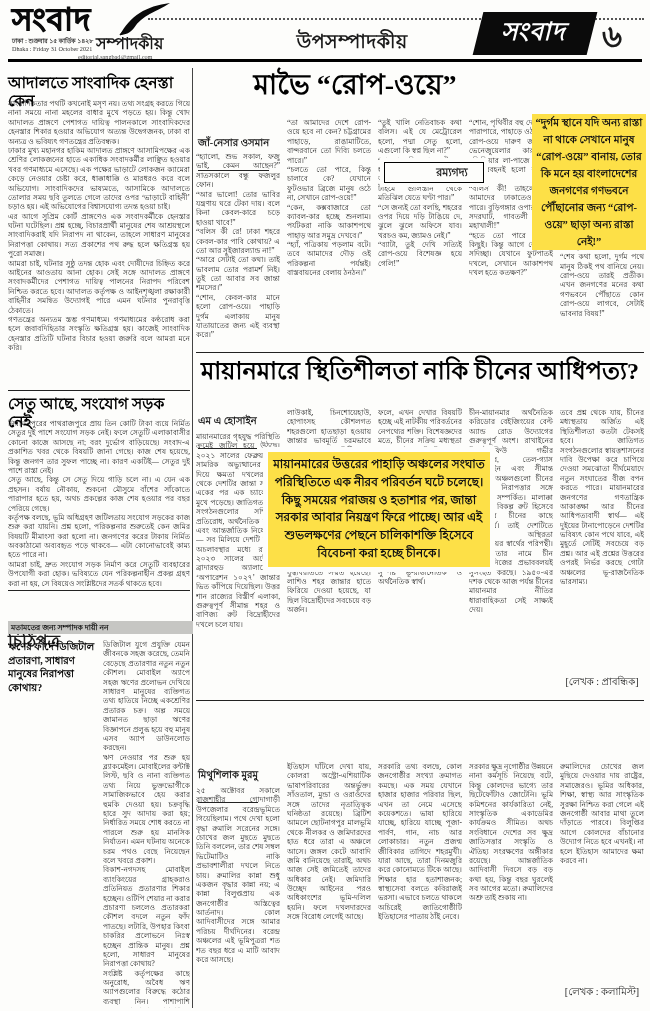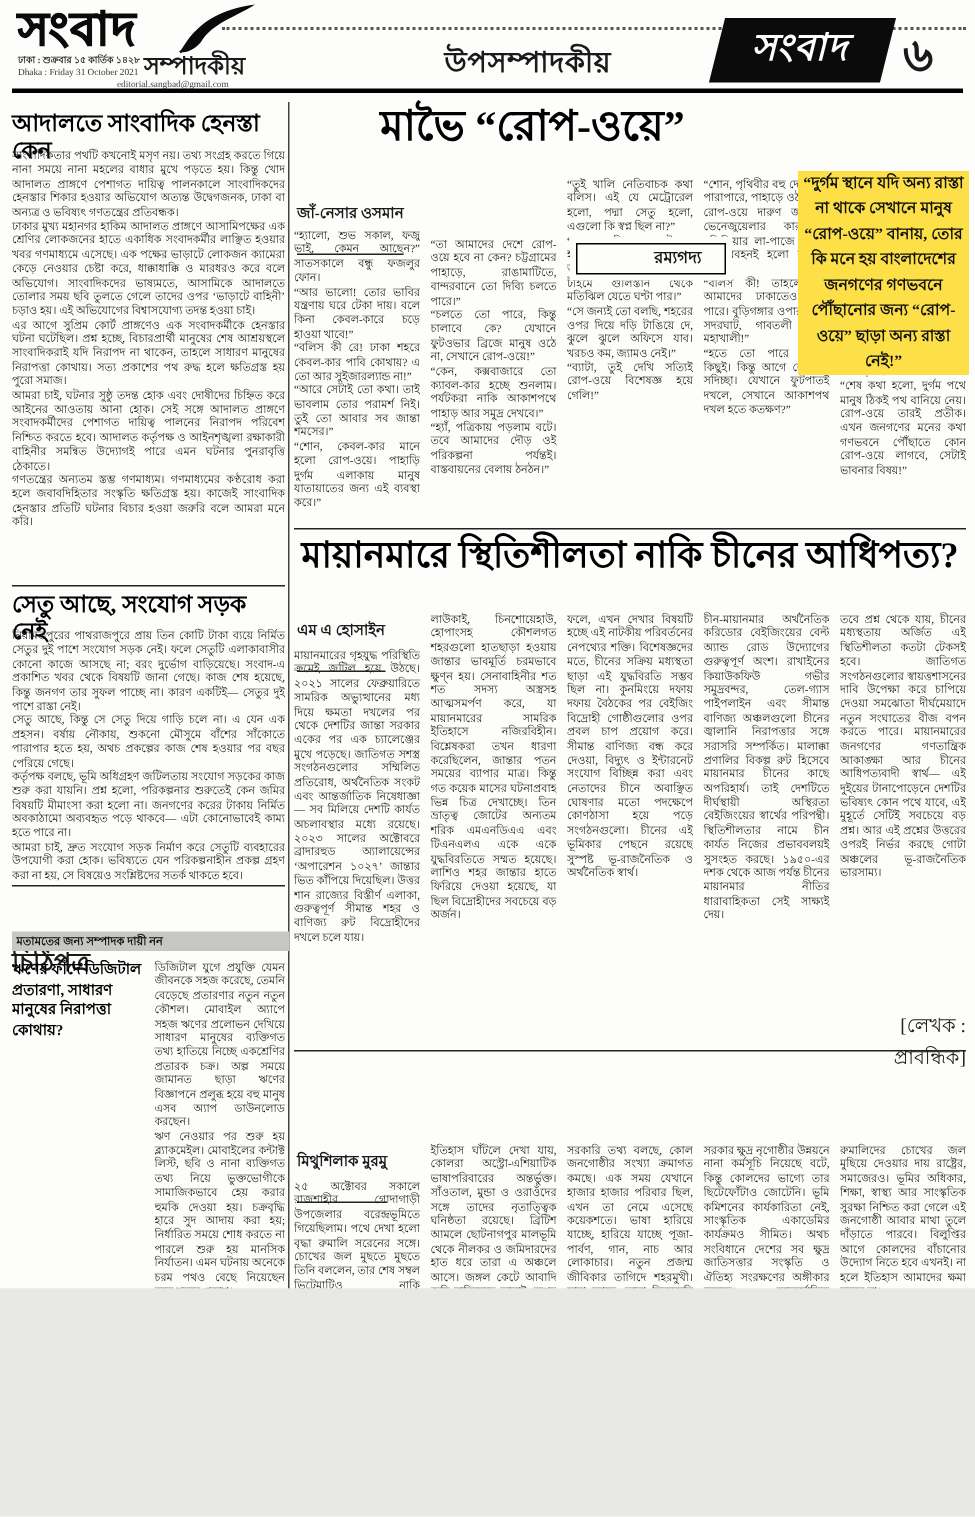--- a/index.html
+++ b/index.html
@@ -1,16 +1,16 @@
 <!DOCTYPE html>
 <html><head>
 <meta charset="utf-8">
 <style>
   html,body{margin:0;padding:0;background:#e8e8e4;}
-  .page{position:relative;width:650px;height:859px;background:#fdfdfb;overflow:hidden;
+  .page{position:relative;width:650px;height:1011px;background:#fdfdfb;overflow:hidden;
         font-family:"Liberation Serif","DejaVu Serif",serif;color:#1a1a1a;}
   .abs{position:absolute;}
   
   .logo-main{font-size:31px;font-weight:bold;letter-spacing:1px;color:#0a0a0a;
              -webkit-text-stroke:0.8px #0a0a0a;line-height:1;}
   .tiny{font-size:6.2px;line-height:1.25;color:#333;}
   .section-label{font-size:16px;font-weight:bold;border-bottom:1px solid #222;padding:0 4px 2px 4px;}
   .email{font-size:6.2px;color:#444;}
   .dotted{border-top:2px dotted #555;height:0;}
   .oped-title{font-size:19px;font-weight:bold;text-align:center;letter-spacing:0.5px;}
@@ -28,21 +28,21 @@
   .headline-xl{font-weight:bold;text-align:center;color:#000;line-height:1.1;font-family:Liberation Serif, serif;}
   .author{font-size:10px;font-weight:bold;border-bottom:1px solid #222;display:inline-block;
           padding-bottom:18px;}
   .pull-quote{font-weight:bold;text-align:center;color:#111;background:#fde047;}
   .tag-box{border:1.5px solid #000;background:#fdfdfb;font-size:11px;font-weight:bold;
            text-align:center;box-shadow:0 0 0 4px #fdfdfb;padding-left:36px;}
   .letters-title{font-size:17px;font-weight:bold;margin-top:32px;}
   .disclaimer{background:#c6c6c3;font-size:7.6px;font-weight:bold;line-height:13px;padding-left:3px;color:#111;}
   .letters-flow{column-count:2;column-gap:8px;}
   .letter-headline{font-size:10px;font-weight:bold;line-height:1.35;margin-bottom:4px;color:#000;}
-  .credit{font-size:13px;text-align:right;color:#222;}
+  .credit{font-size:10px;text-align:center;color:#222;}
 </style>
 </head>
 <body>
 
 <div class="page">
 
   <div class="abs dotted" style="left:148px;top:18px;width:496px;"></div>
 
   <div class="abs logo-main" style="left:12px;top:4px;">সংবাদ</div>
 
@@ -102,21 +102,21 @@
   <div class="abs headline-xl" style="left:205px;top:70px;width:300px;font-size:28px;">মাভৈ “রোপ-ওয়ে”</div>
   <div class="abs" style="left:198px;top:132px;">
     <span class="author">জাঁ-নেসার ওসমান</span>
   </div>
 
   <div class="abs body-text col" style="left:196px;top:152px;height:198px;">“হ্যালো, শুভ সকাল, ফজু ভাই, কেমন আছেন?” সাতসকালে বন্ধু ফজলুর ফোন।
 “আর ভালো! তোর ভাবির যন্ত্রণায় ঘরে টেকা দায়। বলে কিনা কেবল-কারে চড়ে হাওয়া খাবে!”
 “বলিস কী রে! ঢাকা শহরে কেবল-কার পাবি কোথায়? এ তো আর সুইজারল্যান্ড না!”
 “আরে সেটাই তো কথা। তাই ভাবলাম তোর পরামর্শ নিই। তুই তো আবার সব জান্তা শমসের।”
 “শোন, কেবল-কার মানে হলো রোপ-ওয়ে। পাহাড়ি দুর্গম এলাকায় মানুষ যাতায়াতের জন্য এই ব্যবস্থা করে।”</div>
-  <div class="abs body-text col" style="left:287px;top:118px;height:232px;margin-top:40px;">“তা আমাদের দেশে রোপ-ওয়ে হবে না কেন? চট্টগ্রামের পাহাড়ে, রাঙামাটিতে, বান্দরবানে তো দিব্যি চলতে পারে।”
+  <div class="abs body-text col" style="left:287px;top:118px;height:232px;">“তা আমাদের দেশে রোপ-ওয়ে হবে না কেন? চট্টগ্রামের পাহাড়ে, রাঙামাটিতে, বান্দরবানে তো দিব্যি চলতে পারে।”
 “চলতে তো পারে, কিন্তু চালাবে কে? যেখানে ফুটওভার ব্রিজে মানুষ ওঠে না, সেখানে রোপ-ওয়ে!”
 “কেন, কক্সবাজারে তো ক্যাবল-কার হচ্ছে শুনলাম। পর্যটকরা নাকি আকাশপথে পাহাড় আর সমুদ্র দেখবে।”
 “হ্যাঁ, পত্রিকায় পড়লাম বটে। তবে আমাদের দৌড় ওই পরিকল্পনা পর্যন্তই। বাস্তবায়নের বেলায় ঠনঠন।”</div>
   <div class="abs body-text col" style="left:378px;top:118px;height:232px;">“তুই খালি নেতিবাচক কথা বলিস। এই যে মেট্রোরেল হলো, পদ্মা সেতু হলো, এগুলো কি স্বপ্ন ছিল না?”
 “মানলাম। কিন্তু যানজটের যে হাল, তাতে মনে হয় আকাশপথই ভরসা। অফিস টাইমে গুলিস্তান থেকে মতিঝিল যেতে ঘণ্টা পার।”
 “সে জন্যই তো বলছি, শহরের ওপর দিয়ে দড়ি টাঙিয়ে দে, ঝুলে ঝুলে অফিসে যাব। খরচও কম, জ্যামও নেই।”
 “ব্যাটা, তুই দেখি সত্যিই রোপ-ওয়ে বিশেষজ্ঞ হয়ে গেলি!”</div>
   <div class="abs body-text col" style="left:469px;top:118px;height:232px;">“শোন, পৃথিবীর বহু দেশে নদী পারাপারে, পাহাড়ে ওঠানামায় রোপ-ওয়ে দারুণ জনপ্রিয়। ভেনেজুয়েলার কারাকাসে, বলিভিয়ার লা-পাজে শহরের গণপরিবহনই হলো ক্যাবল-কার।”
 “বলিস কী! তাহলে তো আমাদের ঢাকাতেও হতে পারে। বুড়িগঙ্গার ওপার থেকে সদরঘাট, গাবতলী থেকে মহাখালী!”
 “হতে তো পারে অনেক কিছুই। কিন্তু আগে তো চাই সদিচ্ছা। যেখানে ফুটপাতই দখলে, সেখানে আকাশপথ দখল হতে কতক্ষণ?”</div>
@@ -133,20 +133,21 @@
   <div class="abs" style="left:198px;top:410px;">
     <span class="author">এম এ হোসাইন</span>
   </div>
 
   <div class="abs body-text col" style="left:196px;top:432px;height:250px;">মায়ানমারের গৃহযুদ্ধ পরিস্থিতি ক্রমেই জটিল হয়ে উঠছে। ২০২১ সালের ফেব্রুয়ারিতে সামরিক অভ্যুত্থানের মধ্য দিয়ে ক্ষমতা দখলের পর থেকে দেশটির জান্তা সরকার একের পর এক চ্যালেঞ্জের মুখে পড়েছে। জাতিগত সশস্ত্র সংগঠনগুলোর সম্মিলিত প্রতিরোধ, অর্থনৈতিক সংকট এবং আন্তর্জাতিক নিষেধাজ্ঞা— সব মিলিয়ে দেশটি কার্যত অচলাবস্থার মধ্যে রয়েছে। ২০২৩ সালের অক্টোবরে ব্রাদারহুড অ্যালায়েন্সের ‘অপারেশন ১০২৭’ জান্তার ভিত কাঁপিয়ে দিয়েছিল। উত্তর শান রাজ্যের বিস্তীর্ণ এলাকা, গুরুত্বপূর্ণ সীমান্ত শহর ও বাণিজ্য রুট বিদ্রোহীদের দখলে চলে যায়।</div>
   <div class="abs body-text col" style="left:287px;top:408px;height:274px;">লাউকাই, চিনশোয়েহাউ, হোপাংসহ কৌশলগত শহরগুলো হাতছাড়া হওয়ায় জান্তার ভাবমূর্তি চরমভাবে ক্ষুণ্ন হয়। সেনাবাহিনীর শত শত সদস্য অস্ত্রসহ আত্মসমর্পণ করে, যা মায়ানমারের সামরিক ইতিহাসে নজিরবিহীন। বিশ্লেষকরা তখন ধারণা করেছিলেন, জান্তার পতন সময়ের ব্যাপার মাত্র। কিন্তু গত কয়েক মাসের ঘটনাপ্রবাহ ভিন্ন চিত্র দেখাচ্ছে। তিন ভ্রাতৃত্ব জোটের অন্যতম শরিক এমএনডিএএ এবং টিএনএলএ একে একে যুদ্ধবিরতিতে সম্মত হয়েছে। লাশিও শহর জান্তার হাতে ফিরিয়ে দেওয়া হয়েছে, যা ছিল বিদ্রোহীদের সবচেয়ে বড় অর্জন।</div>
   <div class="abs body-text col" style="left:378px;top:408px;height:274px;">ফলে, এখন দেখার বিষয়টি হচ্ছে এই নাটকীয় পরিবর্তনের নেপথ্যের শক্তি। বিশেষজ্ঞদের মতে, চীনের সক্রিয় মধ্যস্থতা ছাড়া এই যুদ্ধবিরতি সম্ভব ছিল না। কুনমিংয়ে দফায় দফায় বৈঠকের পর বেইজিং বিদ্রোহী গোষ্ঠীগুলোর ওপর প্রবল চাপ প্রয়োগ করে। সীমান্ত বাণিজ্য বন্ধ করে দেওয়া, বিদ্যুৎ ও ইন্টারনেট সংযোগ বিচ্ছিন্ন করা এবং নেতাদের চীনে অবাঞ্ছিত ঘোষণার মতো পদক্ষেপে কোণঠাসা হয়ে পড়ে সংগঠনগুলো। চীনের এই ভূমিকার পেছনে রয়েছে সুস্পষ্ট ভূ-রাজনৈতিক ও অর্থনৈতিক স্বার্থ।</div>
   <div class="abs body-text col" style="left:469px;top:408px;height:274px;">চীন-মায়ানমার অর্থনৈতিক করিডোর বেইজিংয়ের বেল্ট অ্যান্ড রোড উদ্যোগের গুরুত্বপূর্ণ অংশ। রাখাইনের কিয়াউকফিউ গভীর সমুদ্রবন্দর, তেল-গ্যাস পাইপলাইন এবং সীমান্ত বাণিজ্য অঞ্চলগুলো চীনের জ্বালানি নিরাপত্তার সঙ্গে সরাসরি সম্পর্কিত। মালাক্কা প্রণালির বিকল্প রুট হিসেবে মায়ানমার চীনের কাছে অপরিহার্য। তাই দেশটিতে দীর্ঘস্থায়ী অস্থিরতা বেইজিংয়ের স্বার্থের পরিপন্থী। স্থিতিশীলতার নামে চীন কার্যত নিজের প্রভাববলয়ই সুসংহত করছে। ১৯৫০-এর দশক থেকে আজ পর্যন্ত চীনের মায়ানমার নীতির ধারাবাহিকতা সেই সাক্ষ্যই দেয়।</div>
   <div class="abs body-text col" style="left:560px;top:408px;height:258px;">তবে প্রশ্ন থেকে যায়, চীনের মধ্যস্থতায় অর্জিত এই স্থিতিশীলতা কতটা টেকসই হবে। জাতিগত সংগঠনগুলোর স্বায়ত্তশাসনের দাবি উপেক্ষা করে চাপিয়ে দেওয়া সমঝোতা দীর্ঘমেয়াদে নতুন সংঘাতের বীজ বপন করতে পারে। মায়ানমারের জনগণের গণতান্ত্রিক আকাঙ্ক্ষা আর চীনের আধিপত্যবাদী স্বার্থ— এই দুইয়ের টানাপোড়েনে দেশটির ভবিষ্যৎ কোন পথে যাবে, এই মুহূর্তে সেটিই সবচেয়ে বড় প্রশ্ন। আর এই প্রশ্নের উত্তরের ওপরই নির্ভর করছে গোটা অঞ্চলের ভূ-রাজনৈতিক ভারসাম্য।</div>
 
+  <div class="abs pull-quote" style="left:268px;top:452px;width:216px;font-size:12px;line-height:1.48;padding:4px 3px;box-shadow:0 0 0 5px #fdfdfb;">মায়ানমারের উত্তরের পাহাড়ি অঞ্চলের সংঘাত পরিস্থিতিতে এক নীরব পরিবর্তন ঘটে চলেছে। কিছু সময়ের পরাজয় ও হতাশার পর, জান্তা সরকার আবার নিয়ন্ত্রণ ফিরে পাচ্ছে। আর এই শুভলক্ষণের পেছনে চালিকাশক্তি হিসেবে বিবেচনা করা হচ্ছে চীনকে।</div>
 
   <div class="abs credit" style="left:560px;top:674px;width:84px;">[লেখক : প্রাবন্ধিক]</div>
 
   <div class="abs hrule" style="left:196px;top:700px;width:448px;"></div>
 
   <div class="abs" style="left:198px;top:764px;">
     <span class="author">মিথুশিলাক মুরমু</span>
   </div>
 
   <div class="abs body-text col" style="left:196px;top:786px;height:222px;">২৫ অক্টোবর সকালে রাজশাহীর গোদাগাড়ী উপজেলার বরেন্দ্রভূমিতে গিয়েছিলাম। পথে দেখা হলো বৃদ্ধা রুমালি সরেনের সঙ্গে। চোখের জল মুছতে মুছতে তিনি বললেন, তার শেষ সম্বল ভিটেমাটিও নাকি প্রভাবশালীরা দখলে নিতে চায়। রুমালির কান্না শুধু একজন বৃদ্ধার কান্না নয়; এ কান্না বিলুপ্তপ্রায় এক জনগোষ্ঠীর অস্তিত্বের আর্তনাদ। কোল আদিবাসীদের সঙ্গে আমার পরিচয় দীর্ঘদিনের। বরেন্দ্র অঞ্চলের এই ভূমিপুত্ররা শত শত বছর ধরে এ মাটি আবাদ করে আসছে।</div>

